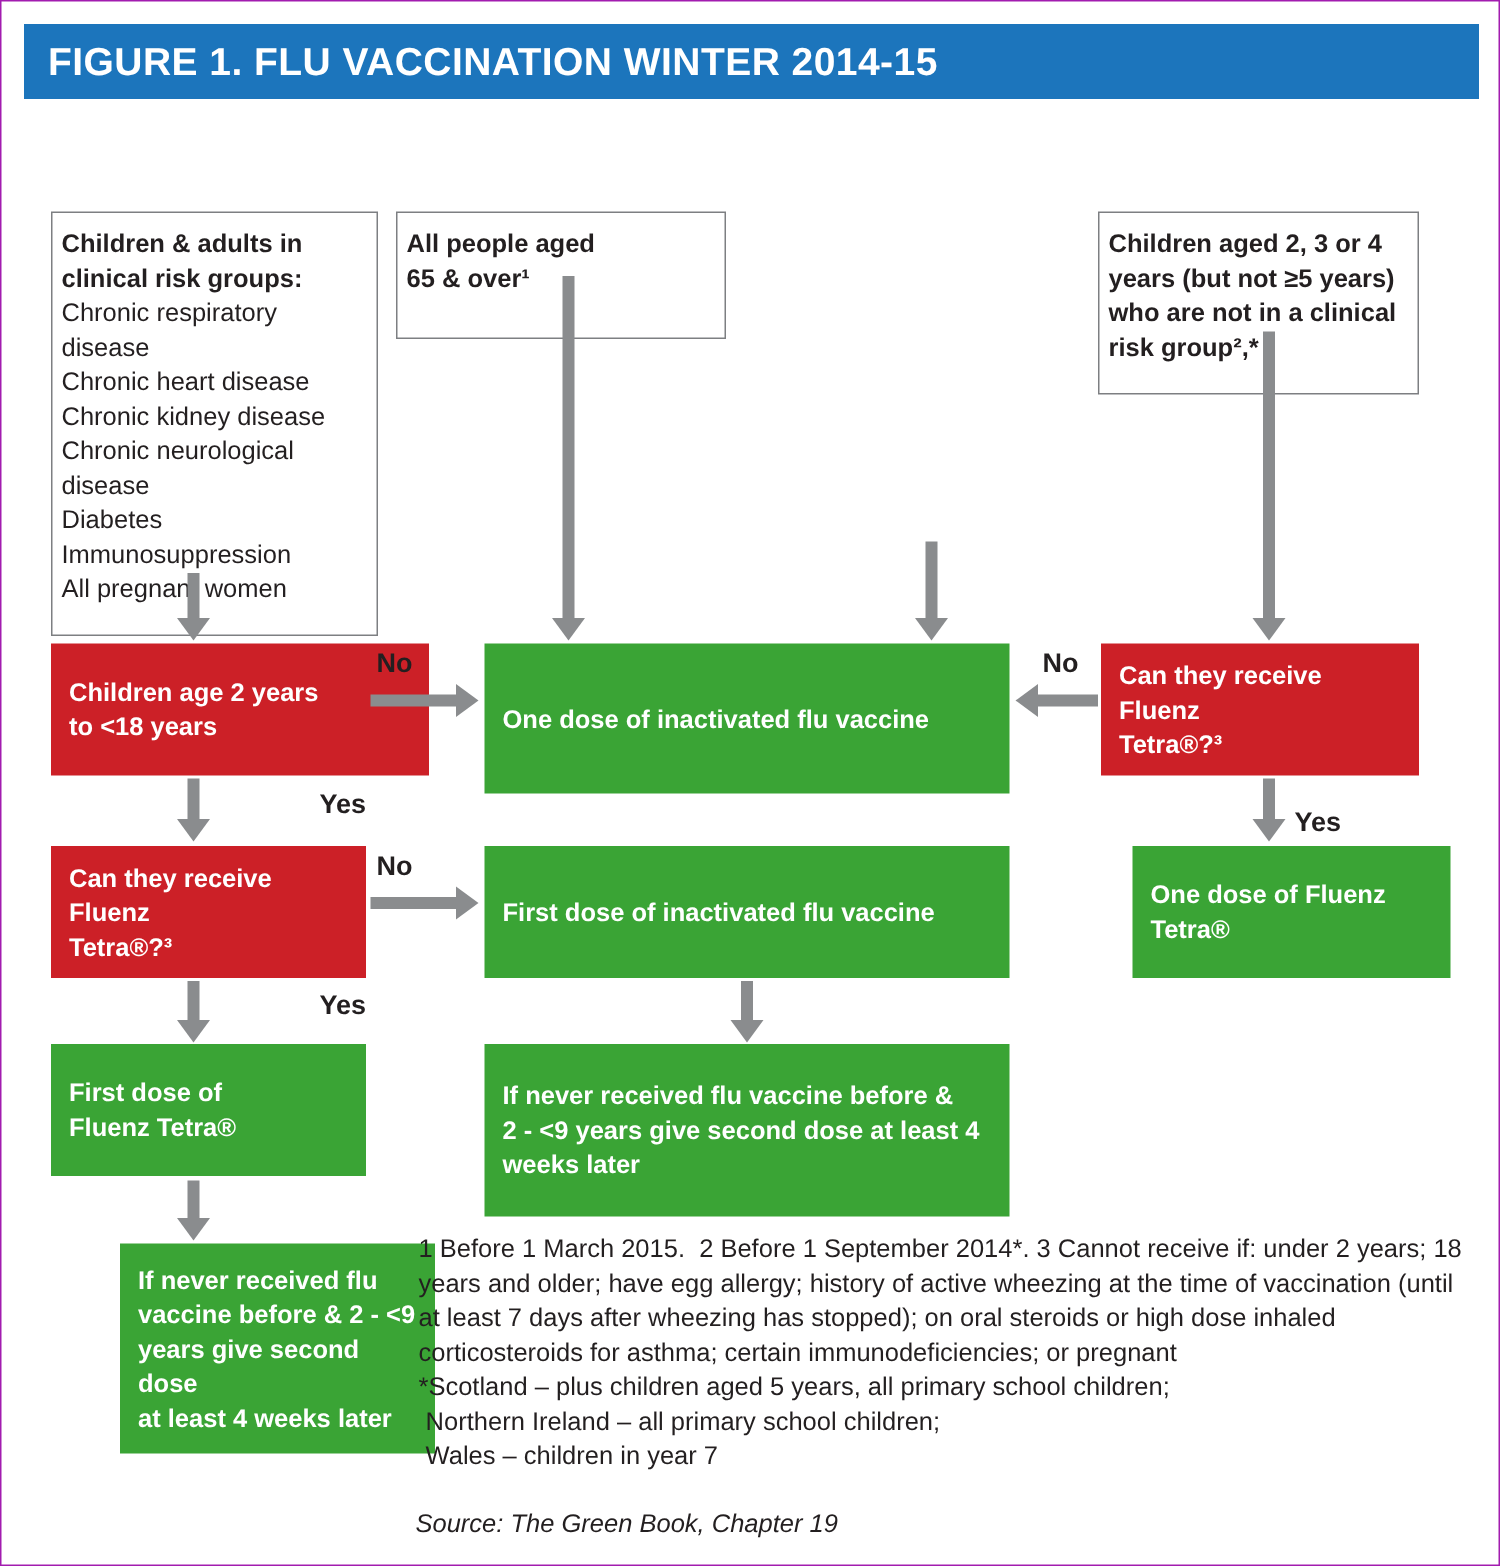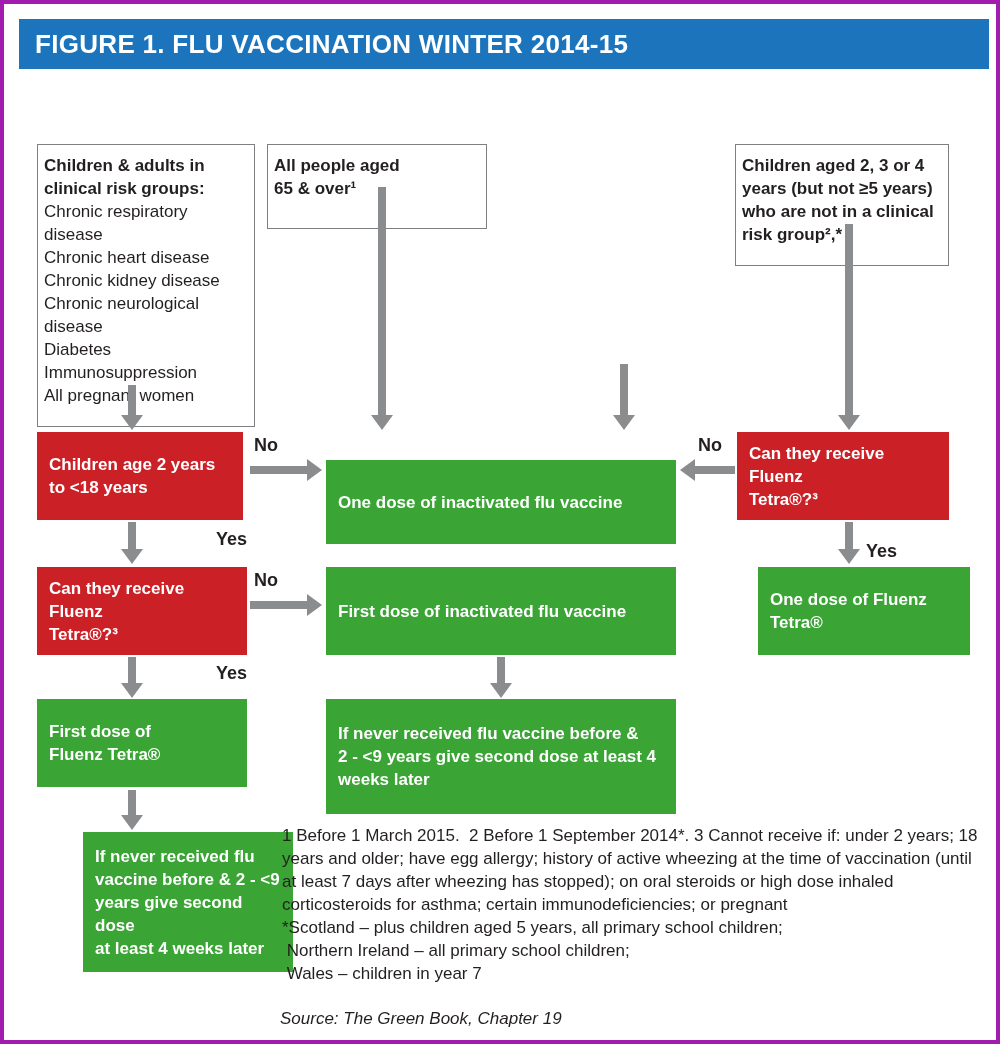--- a/index.html
+++ b/index.html
@@ -1,19 +1,19 @@
 <!DOCTYPE html>
 <html><head>
 <meta charset="utf-8">
 <style>
   html,body { margin:0; padding:0; background:#ffffff; }
   body { font-family:"Liberation Sans", sans-serif; color:#231f20; }
   .page {
     position:relative; width:1000px; height:1044px;
-    background:#ffffff; border:4px solid #a21caf; box-sizing:border-box;
+    background:#ffffff; border:1px solid #a21caf; box-sizing:border-box;
     overflow:hidden;
   }
   .title-bar {
     position:absolute; left:15px; top:15px; width:970px; height:50px;
     background:#1c75bc; color:#ffffff; box-sizing:border-box;
     font-size:26px; font-weight:bold; line-height:50px; padding-left:16px;
     letter-spacing:0.3px;
   }
   .wbox {
     position:absolute; background:#ffffff; border:1px solid #7d7f82;
@@ -90,25 +90,25 @@
 years (but not ≥5 years)
 who are not in a clinical
 risk group²,*</div>
   </div>
 
   <div class="av" style="left:124px; top:381px; height:30px;"></div>
   <div class="av" style="left:374px; top:183px; height:228px;"></div>
   <div class="av" style="left:616px; top:360px; height:51px;"></div>
   <div class="av" style="left:841px; top:220px; height:191px;"></div>
 
-  <div class="cbox red" style="left:33px; top:428px; width:206px; height:88px;">
+  <div class="cbox red" style="left:33px; top:428px; width:252px; height:88px;">
     <span class="pre">Children age 2 years
 to &lt;18 years</span>
   </div>
-  <div class="cbox green" style="left:322px; top:428px; width:350px; height:84px;margin-top:28px;">
+  <div class="cbox green" style="left:322px; top:428px; width:350px; height:100px;">
     <span class="pre">One dose of inactivated flu vaccine</span>
   </div>
   <div class="cbox red" style="left:733px; top:428px; width:212px; height:88px;">
     <span class="pre">Can they receive Fluenz
 Tetra®?³</span>
   </div>
 
   <div class="ah ah-r" style="left:246px; top:462px; width:57px;"></div>
   <div class="ah ah-l" style="left:691px; top:462px; width:40px;"></div>
   <div class="lbl" style="left:250px; top:431px;">No</div>

